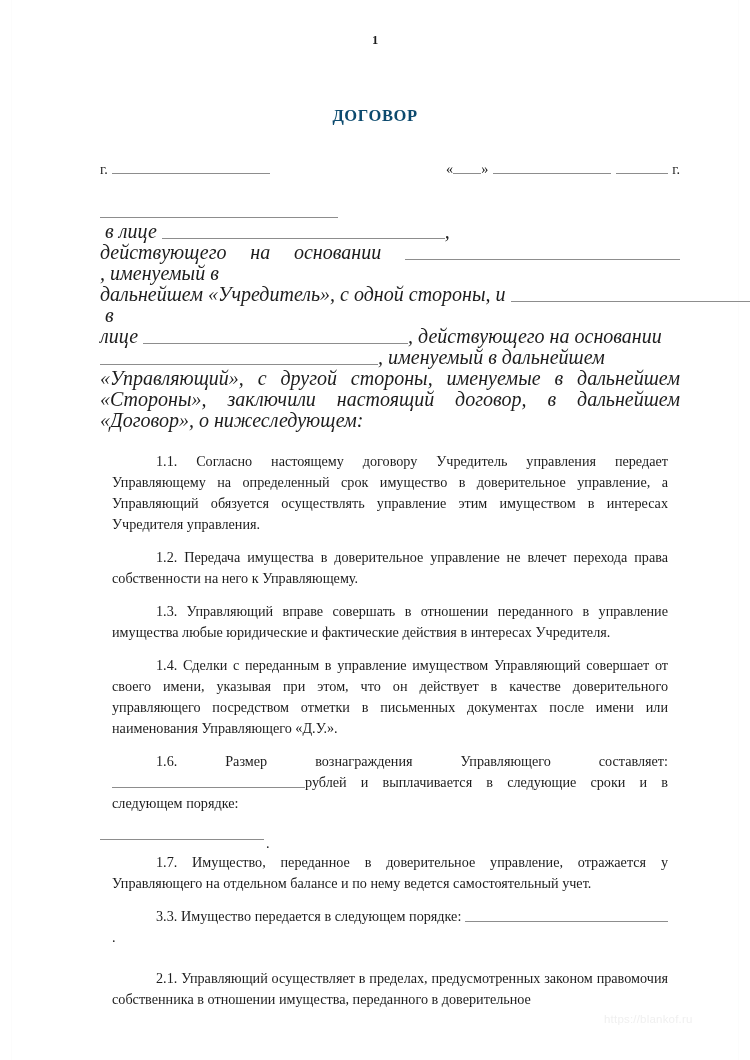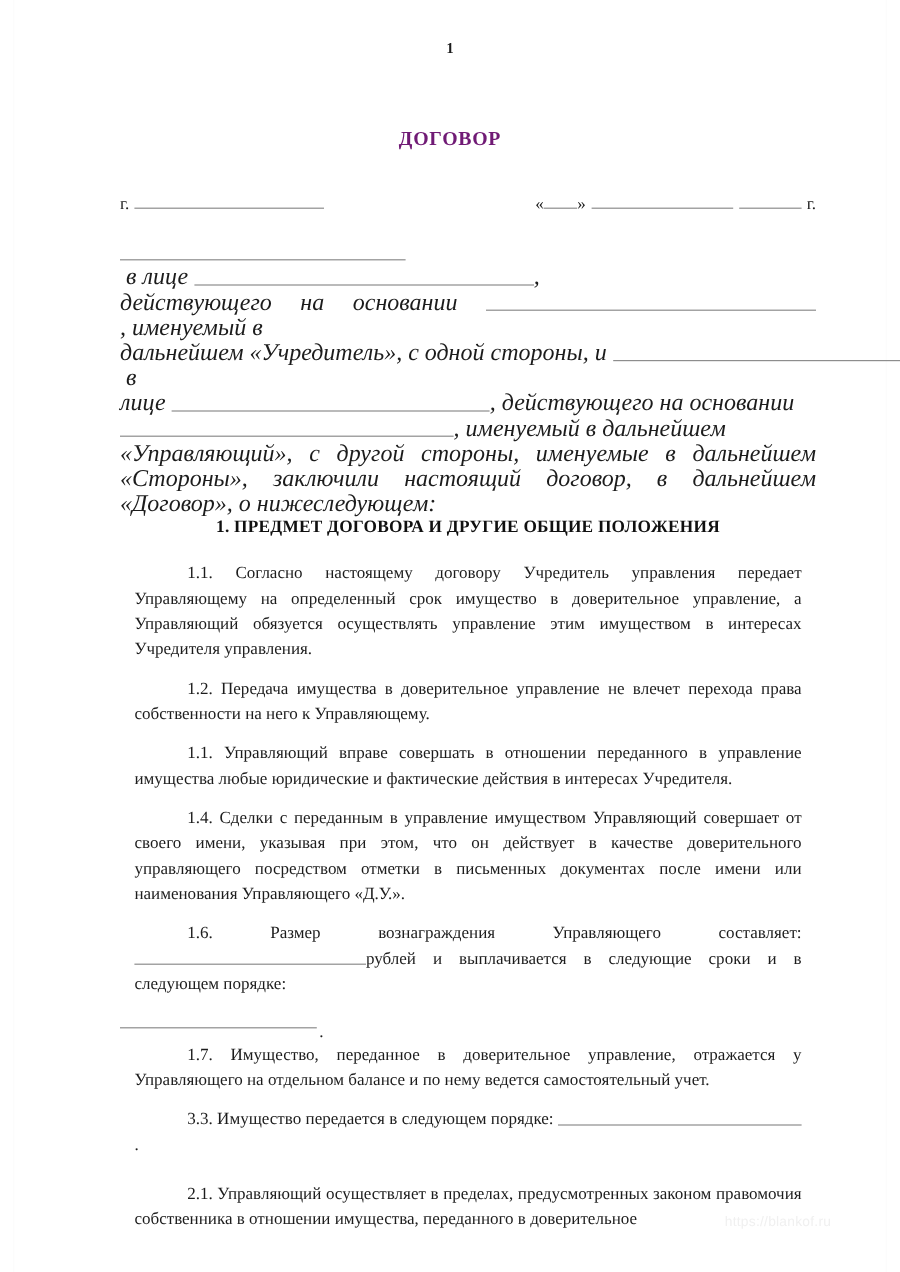--- a/index.html
+++ b/index.html
@@ -39,21 +39,21 @@
 
   .doc-title {
     position: absolute;
     top: 106px;
     left: 0;
     width: 726px;
     text-align: center;
     font-size: 16.5px;
     font-weight: bold;
     letter-spacing: 0.6px;
-    color: #701a75;
+    color: #0c4a6e;
   }
 
   .content {
     position: absolute;
     left: 88px;
     top: 160px;
     width: 580px;
   }
 
   
@@ -177,25 +177,24 @@
 
     <div class="city-date-row">
       <span class="city-label">г.</span>
       <span class="fill fill-city"></span>
       <span class="spacer-mid"></span>
       <span class="date-group"><span>«</span><span class="fill fill-day"></span><span>»</span><span class="fill fill-month"></span><span class="fill fill-year"></span><span>г.</span></span>
     </div>
 
     <div class="parties"><span class="u u-a"></span><span class="seg"> в лице </span><span class="u u-b"></span><span class="seg">,</span><br><span class="seg">действующего на основании </span><span class="u u-c"></span><span class="seg">, именуемый в</span><br><span class="seg">дальнейшем «Учредитель», с одной стороны, и </span><span class="u u-d"></span><span class="seg"> в</span><br><span class="seg">лице </span><span class="u u-e"></span><span class="seg">, действующего на основании</span><br><span class="u u-f"></span><span class="seg">, именуемый в дальнейшем</span><br><span>«Управляющий», с другой стороны, именуемые в дальнейшем «Стороны», заключили настоящий договор, в дальнейшем «Договор», о нижеследующем:</span></div>
 
-    <h2 class="section sec-1">1. ПРЕДМЕТ ДОГОВОРА И ДРУГИЕ ОБЩИЕ ПОЛОЖЕНИЯ</h2>
 
     <p class="clause first-after-head">1.1. Согласно настоящему договору Учредитель управления передает Управляющему на определенный срок имущество в доверительное управление, а Управляющий обязуется осуществлять управление этим имуществом в интересах Учредителя управления.</p>
     <p class="clause gap">1.2. Передача имущества в доверительное управление не влечет перехода права собственности на него к Управляющему.</p>
-    <p class="clause gap">1.1. Управляющий вправе совершать в отношении переданного в управление имущества любые юридические и фактические действия в интересах Учредителя.</p>
+    <p class="clause gap">1.3. Управляющий вправе совершать в отношении переданного в управление имущества любые юридические и фактические действия в интересах Учредителя.</p>
     <p class="clause gap">1.4. Сделки с переданным в управление имуществом Управляющий совершает от своего имени, указывая при этом, что он действует в качестве доверительного управляющего посредством отметки в письменных документах после имени или наименования Управляющего «Д.У.».</p>
 
 
     <p class="clause gap"><span>1.6. Размер вознаграждения Управляющего составляет: </span><span class="u u-fee"></span><span>рублей и выплачивается в следующие сроки и в следующем порядке:</span></p>
     <p class="rule-wrap">
         <span class="standalone-rule"></span>
         <span class="dot">.</span>
       </p>
 
     <p class="clause gap-sm">1.7. Имущество, переданное в доверительное управление, отражается у Управляющего на отдельном балансе и по нему ведется самостоятельный учет.</p>

